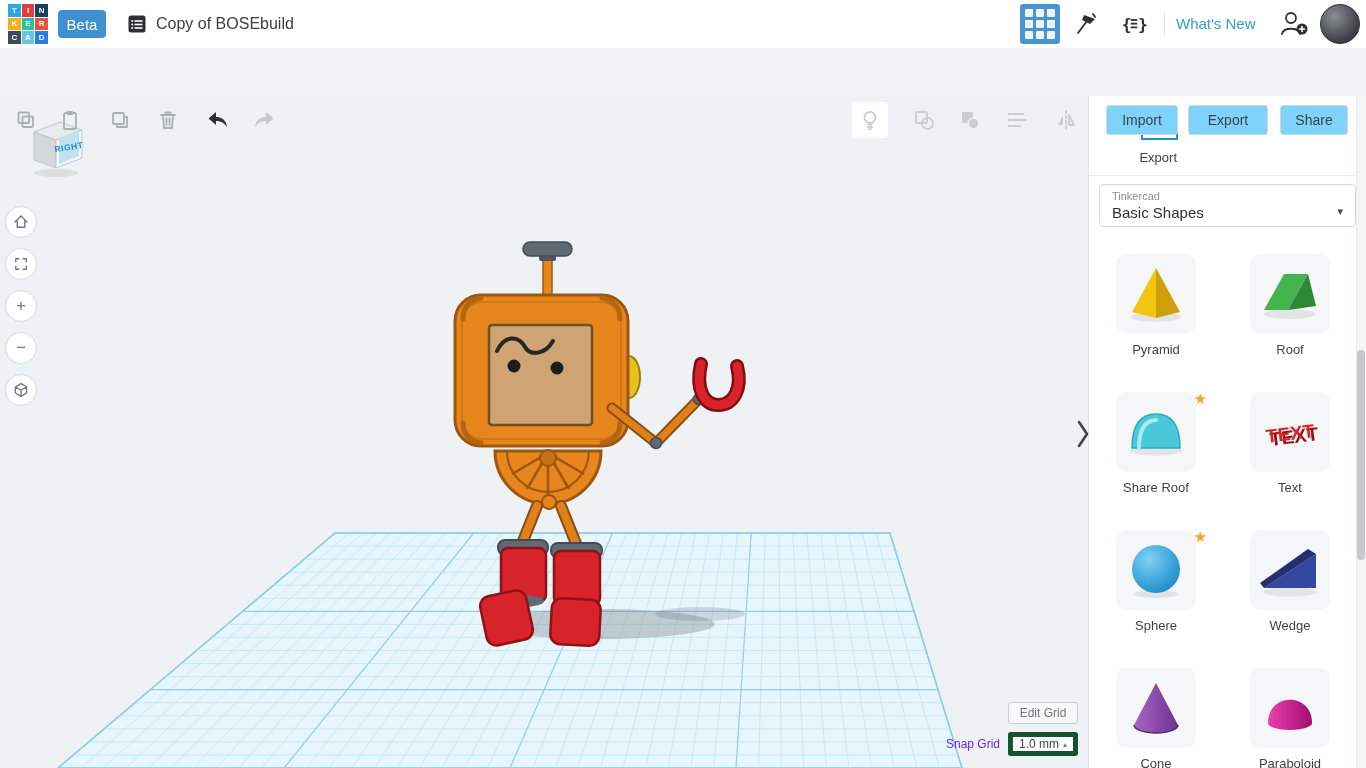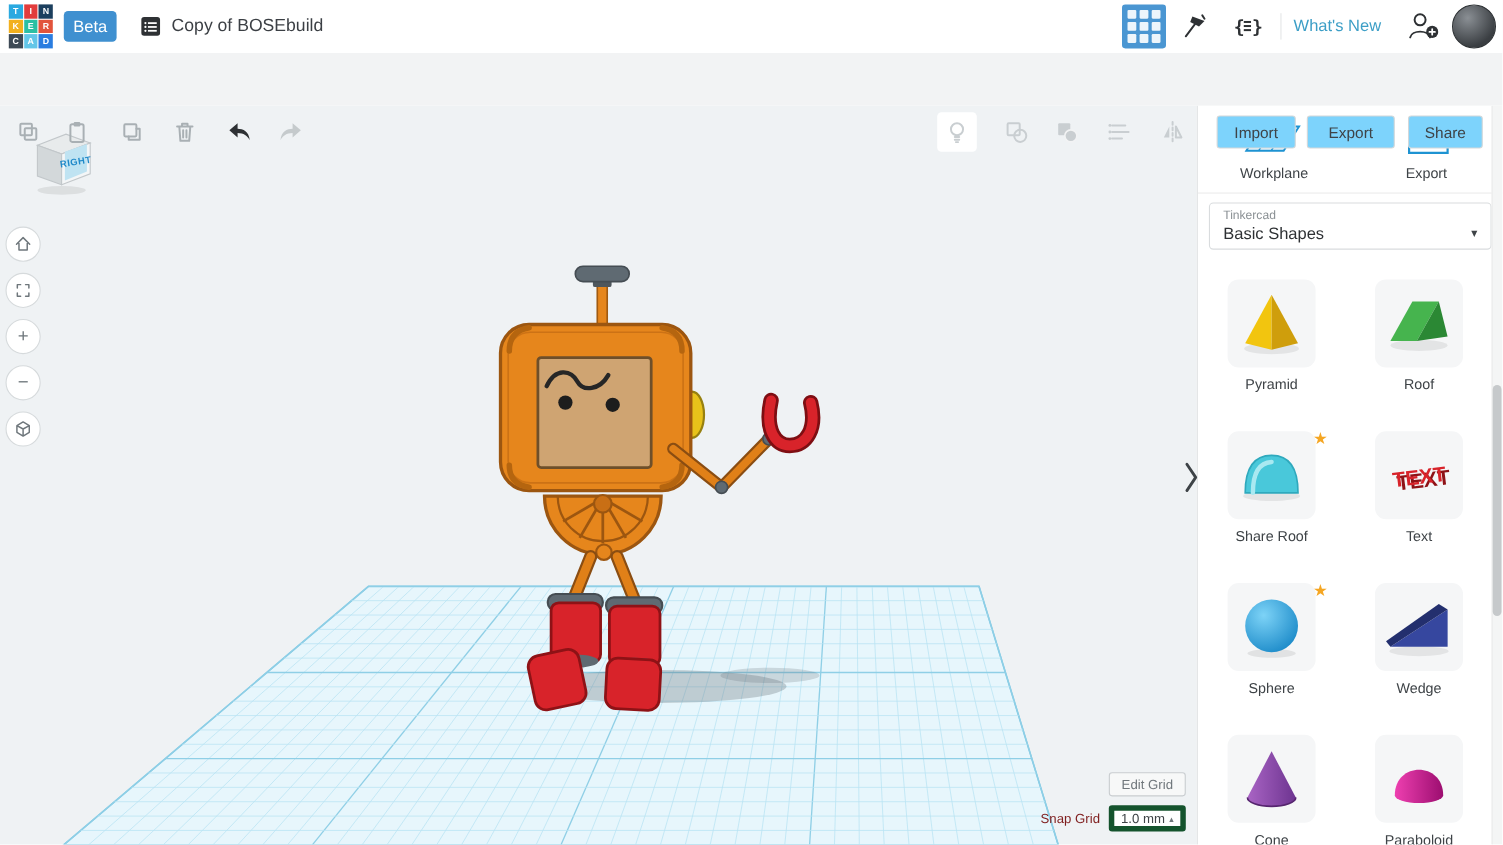--- a/index.html
+++ b/index.html
@@ -32,21 +32,21 @@
         font-size:14px;color:#3e4347;display:flex;align-items:center;justify-content:center;cursor:pointer}
 
   
   .canvas{position:absolute;left:0;top:96px;width:1088px;height:672px;background:#eff2f4;overflow:hidden}
   #scene{position:absolute;left:0;top:0}
   .vcube{position:absolute;left:26px;top:20px;width:64px;height:62px}
   .navcol button{position:absolute;left:5px;width:32px;height:32px;border-radius:50%;background:#fff;
         border:1px solid #d6dadc;color:#6f777c;font-size:17px;display:flex;align-items:center;justify-content:center;cursor:pointer}
   .edit-grid{position:absolute;left:1008px;top:606px;width:70px;height:22px;background:#f7f8f8;border:1px solid #c9cdd0;
         border-radius:3px;font-size:12px;color:#70777c;display:flex;align-items:center;justify-content:center;cursor:pointer}
-  .snap-label{position:absolute;left:880px;top:641px;width:120px;text-align:right;font-size:12px;color:#7f1d1d}
+  .snap-label{position:absolute;left:880px;top:641px;width:120px;text-align:right;font-size:12px;color:#6d28d9}
   .snap-dd{position:absolute;left:1008px;top:636px;width:70px;height:24px;background:#fff;border:5px solid #14532d;
         border-radius:3px;font-size:12px;color:#3e4347;display:flex;align-items:center;padding:0 6px;cursor:pointer}
   .snap-dd .caret{margin-left:auto;font-size:8px;color:#70777c}
 
   
   .panel{position:absolute;left:1088px;top:96px;width:278px;height:672px;background:#fff;border-left:1px solid #e2e4e5;overflow:hidden}
   .ptools{display:flex;padding-top:12px}
   .ptool{width:50%;text-align:center;cursor:pointer}
   .ptool .lbl{font-size:13px;color:#3e4347;margin-top:6px}
   .pdiv{margin-top:10px;border-top:1px solid #ececec}
@@ -390,34 +390,20 @@
 
   <div class="collapse">
     <svg width="14" height="32" viewBox="0 0 14 32">
         <path d="M3 4 L11 16 L3 28" fill="none" stroke="#3e4347" stroke-width="2.6" stroke-linecap="round" stroke-linejoin="round"></path>
       </svg>
   </div>
 
   <aside class="panel">
     <div class="ptools">
       <div class="ptool">
-        <svg width="58" height="36" viewBox="0 0 58 36" style="margin:0 auto">
-          <g stroke="#1e93d2" stroke-width="1.7" fill="#eaf6fd">
-            <polygon points="4,29 18,7 52,7 38,29"></polygon>
-          </g>
-          <g stroke="#1e93d2" stroke-width="1.3">
-            <line x1="29.3" y1="7" x2="15.3" y2="29"></line>
-              <line x1="40.7" y1="7" x2="26.7" y2="29"></line>
-            <line x1="13.3" y1="14.3" x2="47.3" y2="14.3"></line>
-              <line x1="8.7" y1="21.7" x2="42.7" y2="21.7"></line>
-          </g>
-        </svg>
-        <div class="lbl">Workplane</div>
-      </div>
-      <div class="ptool">
         <svg width="44" height="36" viewBox="0 0 44 36" style="margin:0 auto">
           <path d="M6 3 h11 v18 h24 v10 H6 Z" fill="#fff" stroke="#1e93d2" stroke-width="2"></path>
           <g stroke="#1e93d2" stroke-width="1.3">
             <line x1="6" y1="9" x2="11" y2="9"></line>
               <line x1="6" y1="15" x2="11" y2="15"></line>
             <line x1="24" y1="21" x2="24" y2="26"></line>
               <line x1="31" y1="21" x2="31" y2="26"></line>
           </g>
         </svg>
         <div class="lbl">Export</div>

